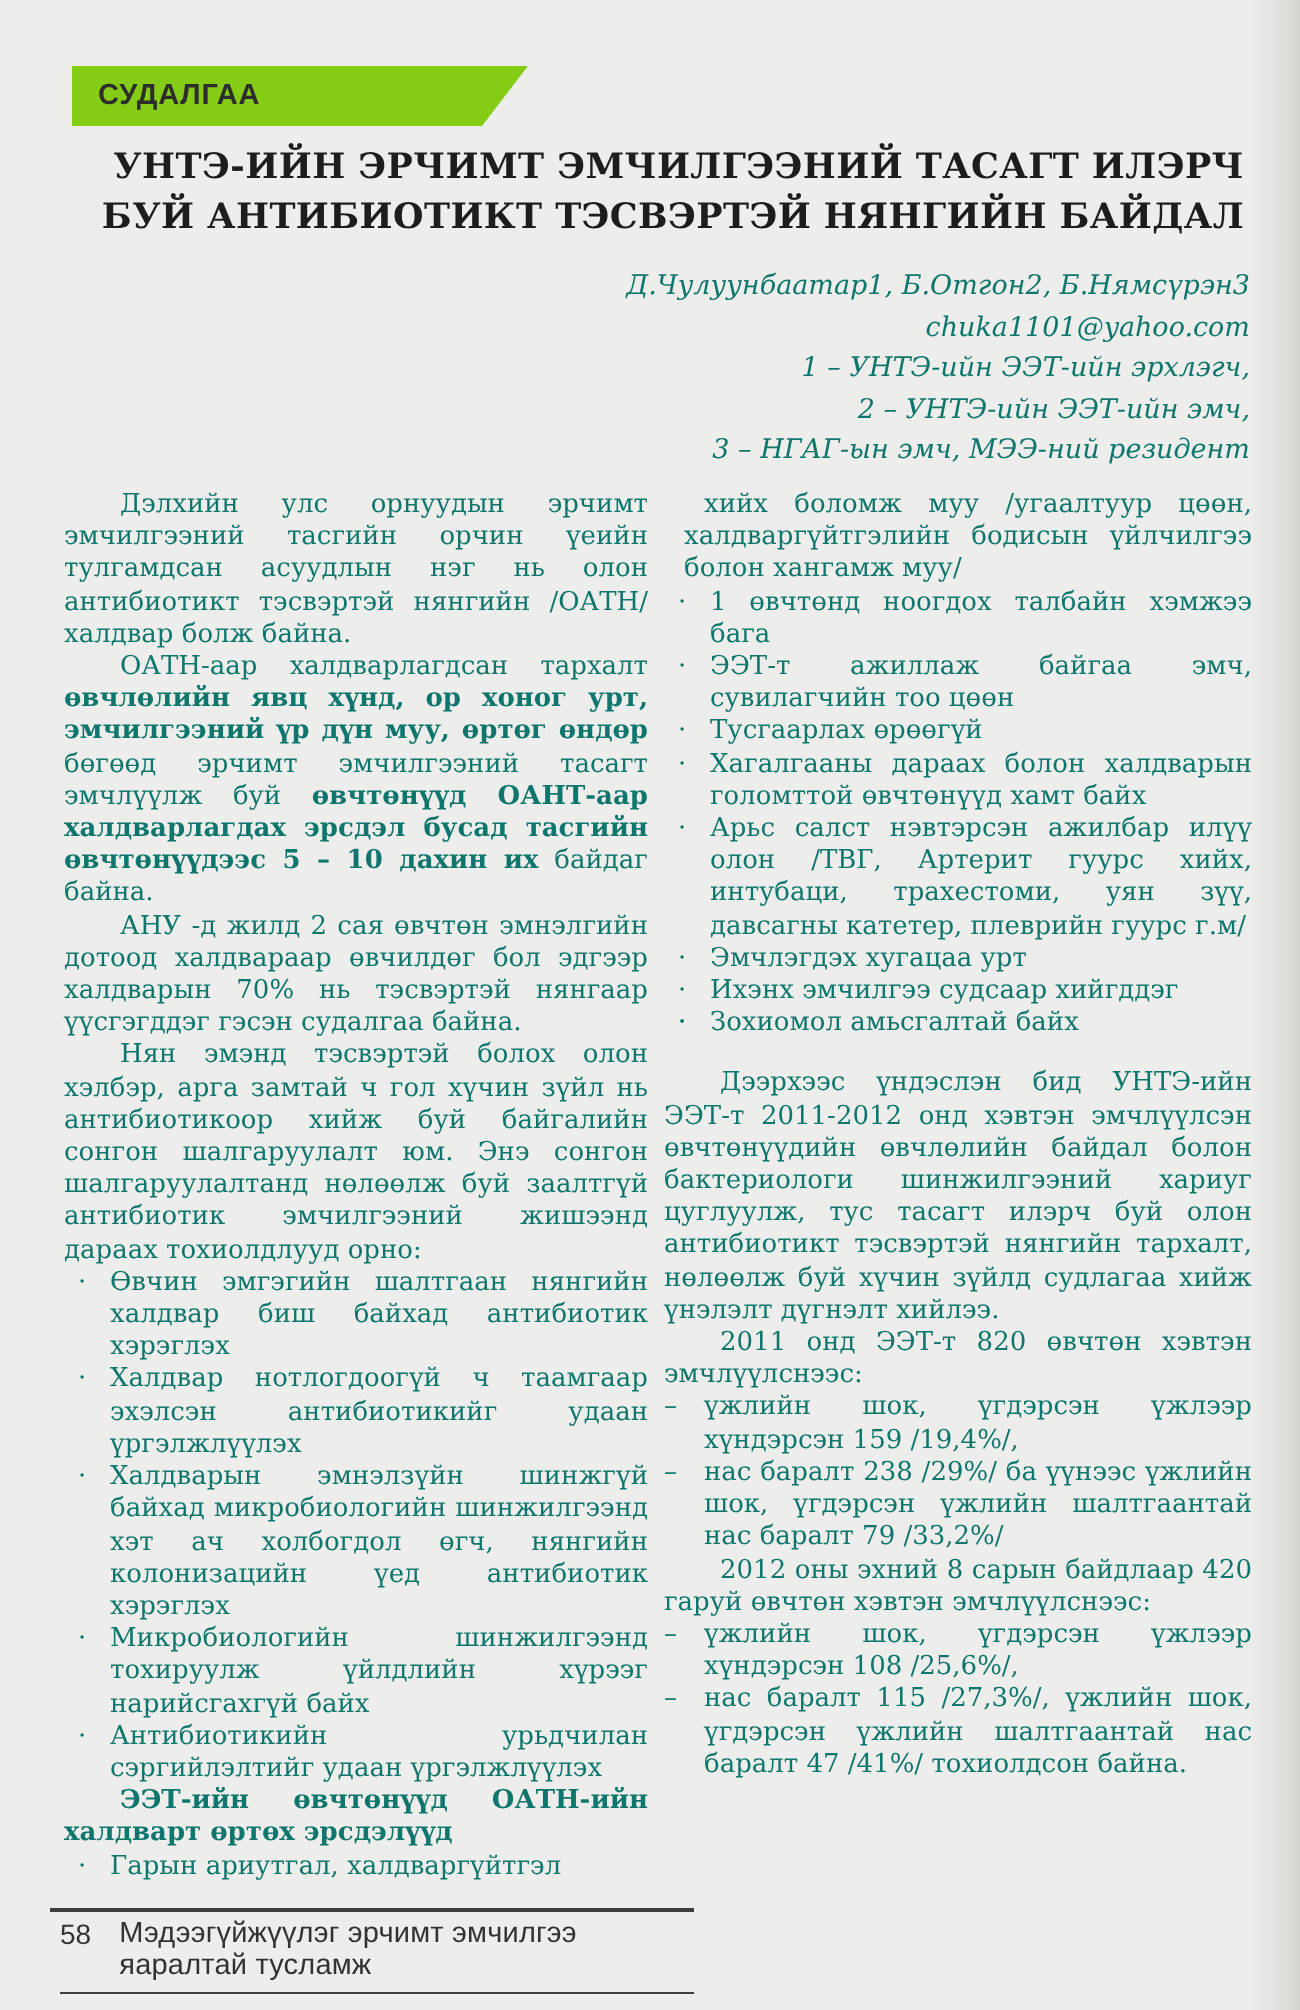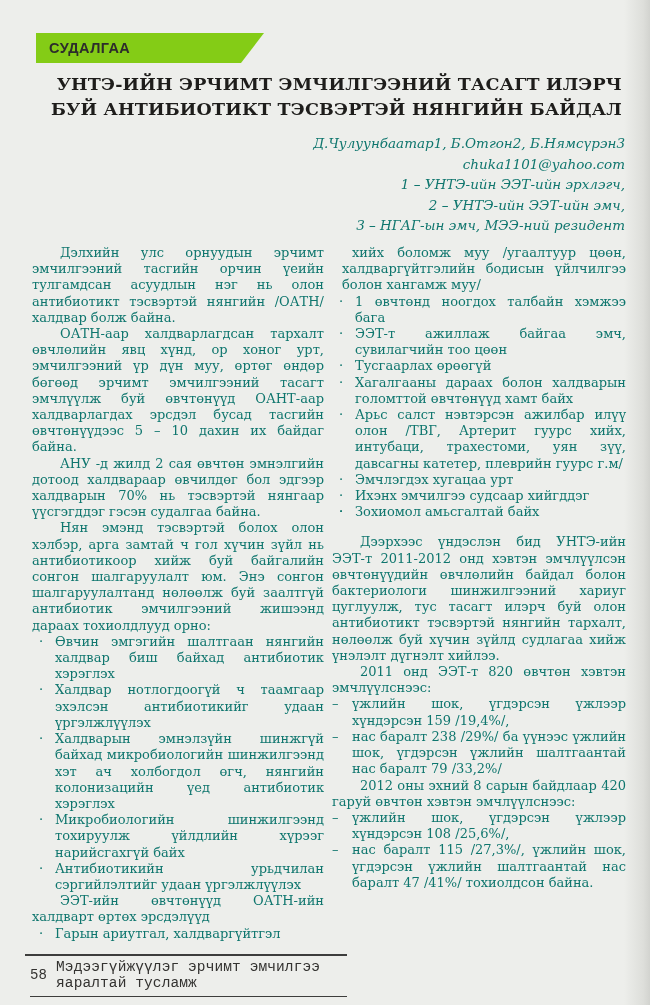--- a/index.html
+++ b/index.html
@@ -26,35 +26,35 @@
     position:absolute; right:25px; top:133px; text-align:right;
     font-style:italic; font-size:13.5px; line-height:20.5px; color:#0f766e;
   }
   .body-cols {
     position:absolute; left:32px; top:245px; width:594px;
     display:grid; grid-template-columns:292px 294px; column-gap:8px;
     font-size:13px; line-height:16.2px; color:#0f766e;
     text-align:justify; text-justify:inter-word;
   }
   .block { margin:0; }
-  .block b { font-weight:normal; }
+  .block b { font-weight:bold; }
   .paragraph.indent { text-indent:28px; }
   .bullet { position:relative; padding-left:23px; }
   .bullet .marker { position:absolute; left:7px; top:0; text-indent:0; }
   .dash { position:relative; padding-left:20px; }
   .dash .marker { position:absolute; left:0; top:0; text-indent:0; }
   .continuation { padding-left:10px; text-indent:10px; }
   .gap { margin-top:14px; }
   .footer {
     position:absolute; left:25px; top:954px; width:322px;
     font-family:"Liberation Sans", sans-serif; color:#333230;
   }
   .footer .rule-top { border-top:2px solid #3d3d3c; }
   .footer .rule-bottom { border-top:1.5px solid #3d3d3c; margin-left:5px; margin-top:1px; }
-  .footer .row { display:flex; align-items:center; padding:3px 0 4px 5px;font-family:Liberation Mono, monospace; }
+  .footer .row { display:flex; align-items:flex-start; padding:3px 0 4px 5px; }
   .footer .pagenum { font-size:14px; width:37px; }
   .footer .jtitle { font-size:14.5px; letter-spacing:0.1px; }
 </style>
 </head>
 <body>
 
 <div class="tab">
   <span class="tab-label">СУДАЛГАА</span>
 </div>
 

